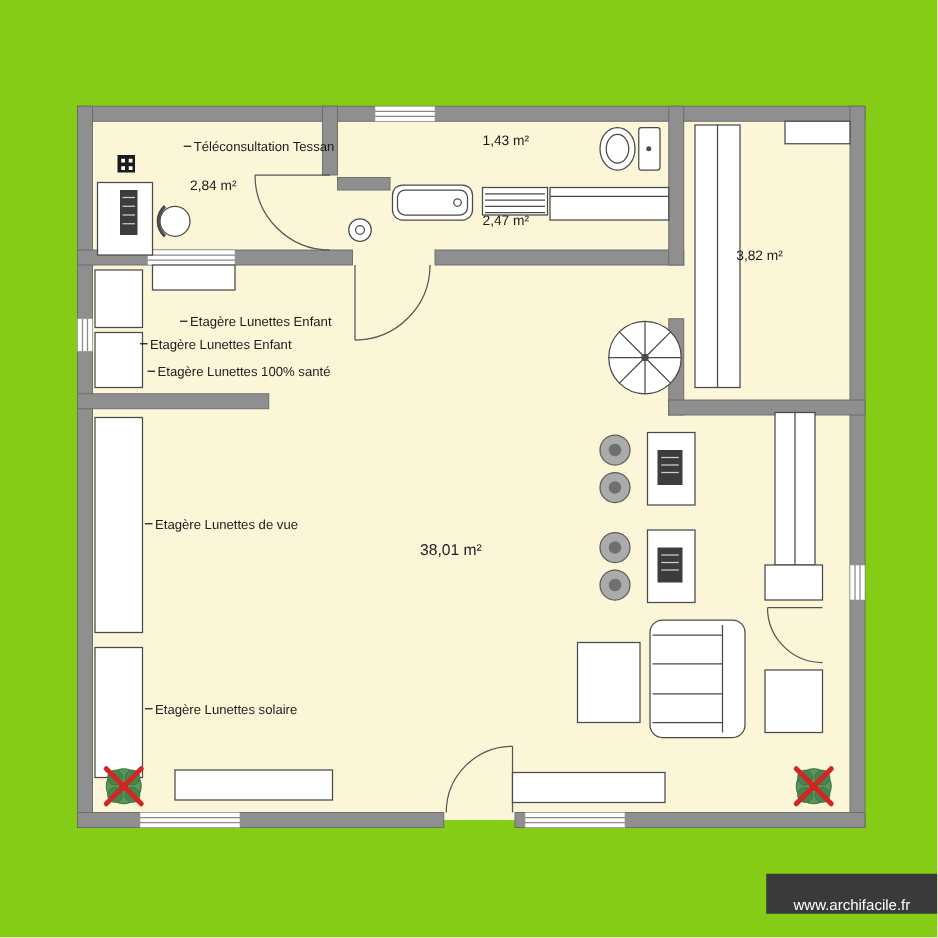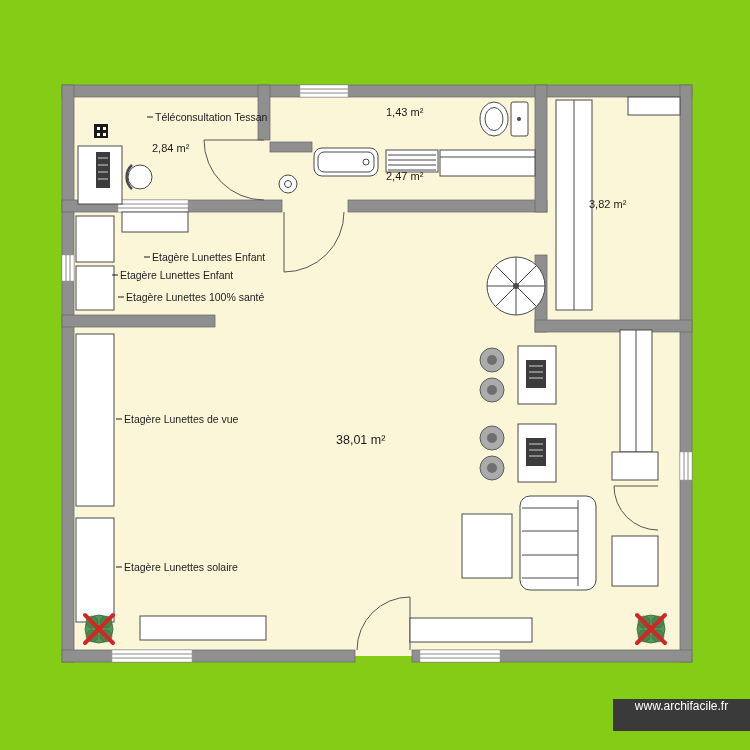--- a/index.html
+++ b/index.html
@@ -21,21 +21,21 @@
   text{font-family:"Liberation Sans",sans-serif;fill:#1c1c1c;}
   .lbl{font-size:10.5px;}
   .area{font-size:11px;}
   .areabig{font-size:12.5px;}
   .tick{stroke:#1c1c1c;stroke-width:1;}
   .plantX{stroke:#d42525;stroke-width:4;stroke-linecap:round;fill:none;}
   .leaf{fill:#57985a;stroke:#34673a;stroke-width:0.75;}
   .leaf2{fill:#46854c;stroke:#34673a;stroke-width:0.5;}
   #watermark{position:absolute;left:613px;top:699px;width:137px;height:32px;
     background:#3a3a3a;color:#ffffff;font-size:12px;display:flex;
-    align-items:flex-start;justify-content:center;}
+    align-items:flex-end;justify-content:center;}
 </style>
 </head>
 <body>
 
 <div id="stage">
 <svg width="750" height="750" viewBox="0 0 750 750">
 
   <rect x="68" y="90" width="618" height="566" class="floor"></rect>
 
   <g class="wall">

